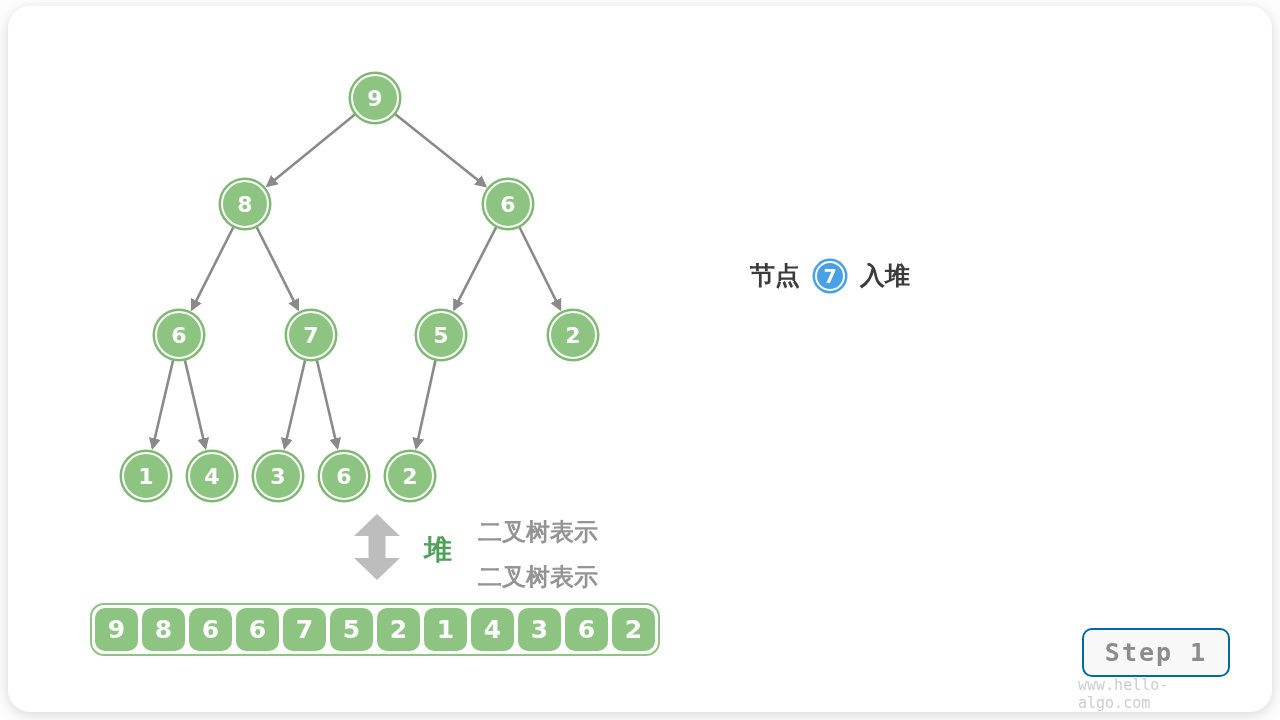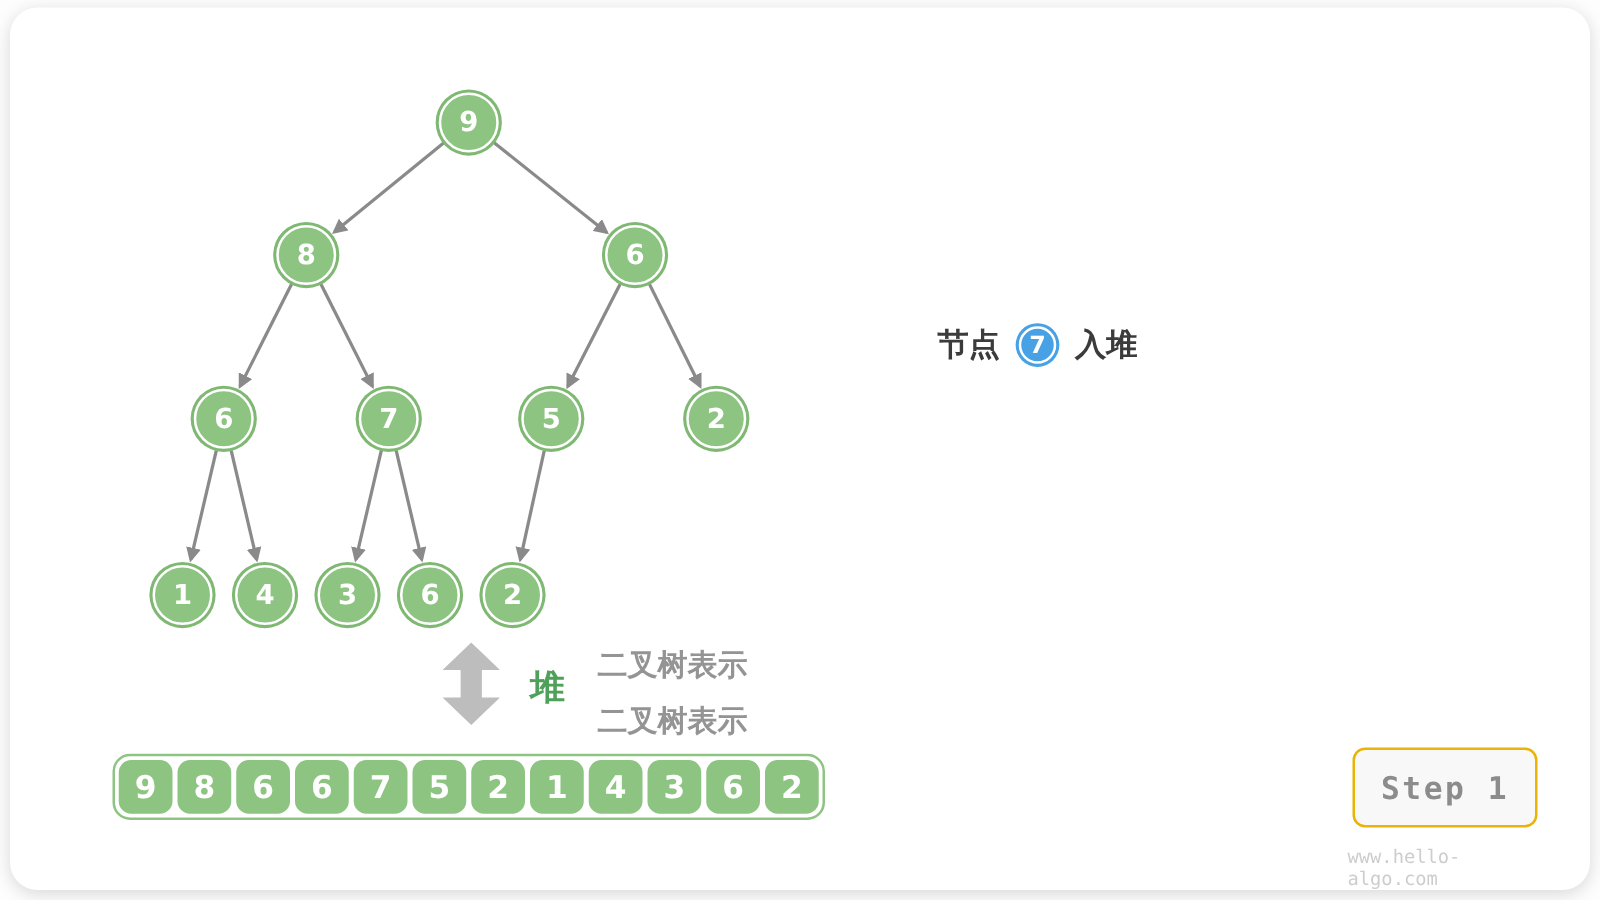--- a/index.html
+++ b/index.html
@@ -40,22 +40,22 @@
   
   .array-box { position:absolute; left:90px; top:603px; display:flex; gap:4px;
                padding:3px; border:2px solid var(--node_green);
                border-radius:14px; background:#ffffff; }
   .array-cell { width:43px; height:43px; border-radius:10px;
                 background:var(--node_green); color:#ffffff;
                 display:flex; align-items:center; justify-content:center;
                 font-size:25px; font-weight:bold; }
 
   
-  .step-badge { position:absolute; left:1082px; top:598px; width:148px; height:64px;
-                background:#f8f8f8; border:2px solid #eab308; border-radius:10px;
+  .step-badge { position:absolute; left:1082px; top:628px; width:148px; height:49px;
+                background:#f8f8f8; border:2px solid #0369a1; border-radius:10px;
                 display:flex; align-items:center; justify-content:center;
                 font-family:"DejaVu Sans Mono","Liberation Mono",monospace;
                 font-size:25px; font-weight:bold; letter-spacing:2px;
                 color:#8c8c8c; }
 
   .watermark { position:absolute; left:1078px; top:676px; width:158px;
                font-family:"DejaVu Sans Mono","Liberation Mono",monospace;
                font-size:15px; color:#cdcdcd; }
 </style>
 </head>

